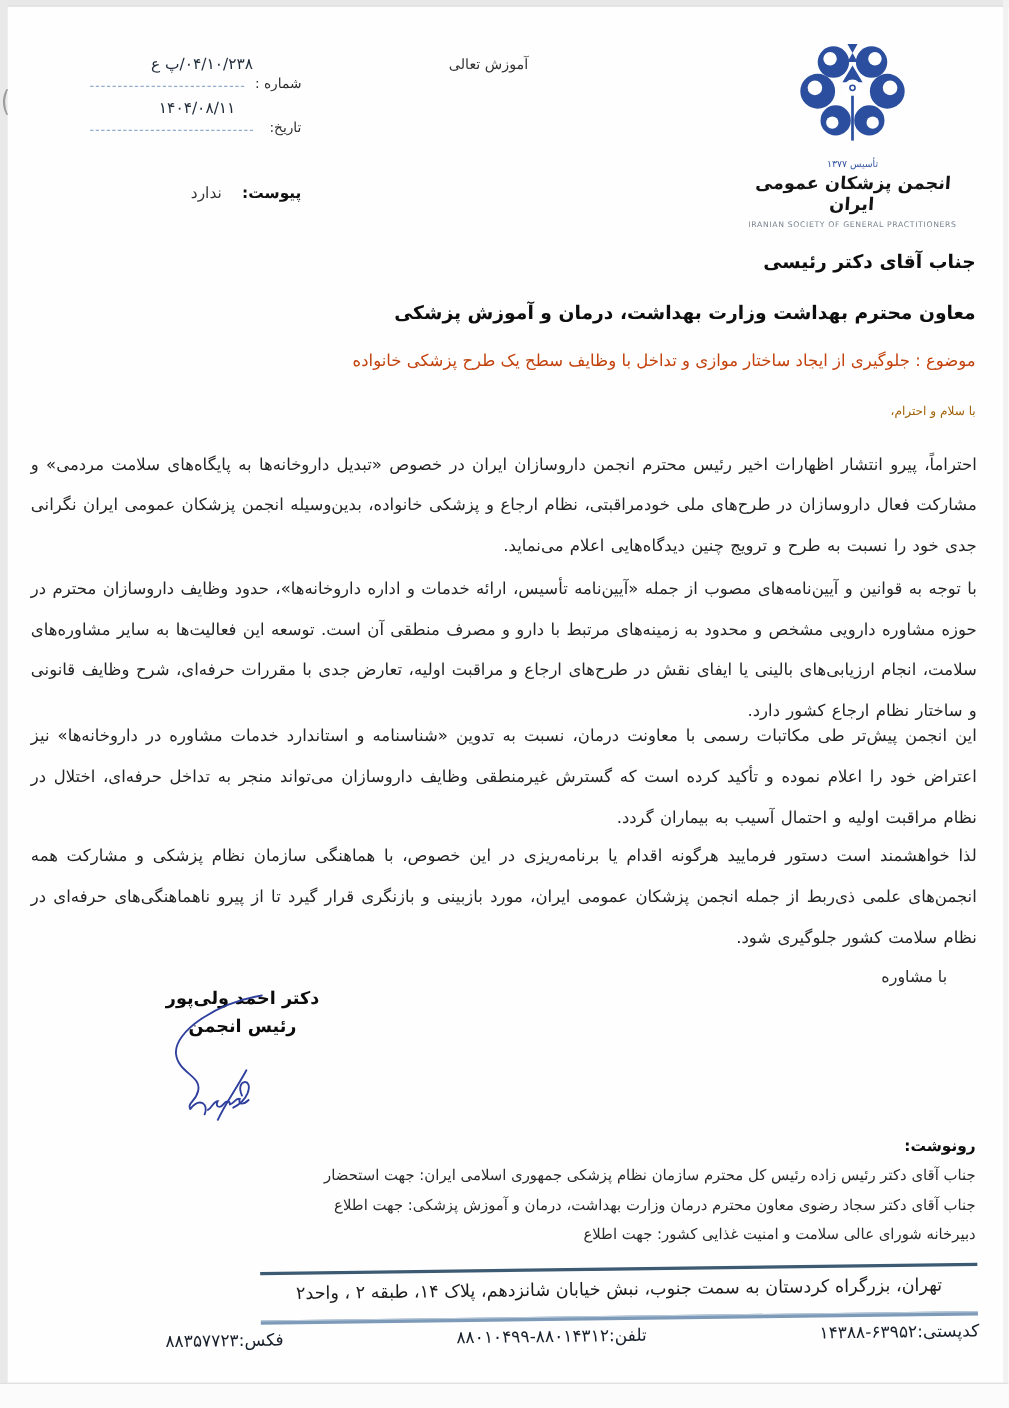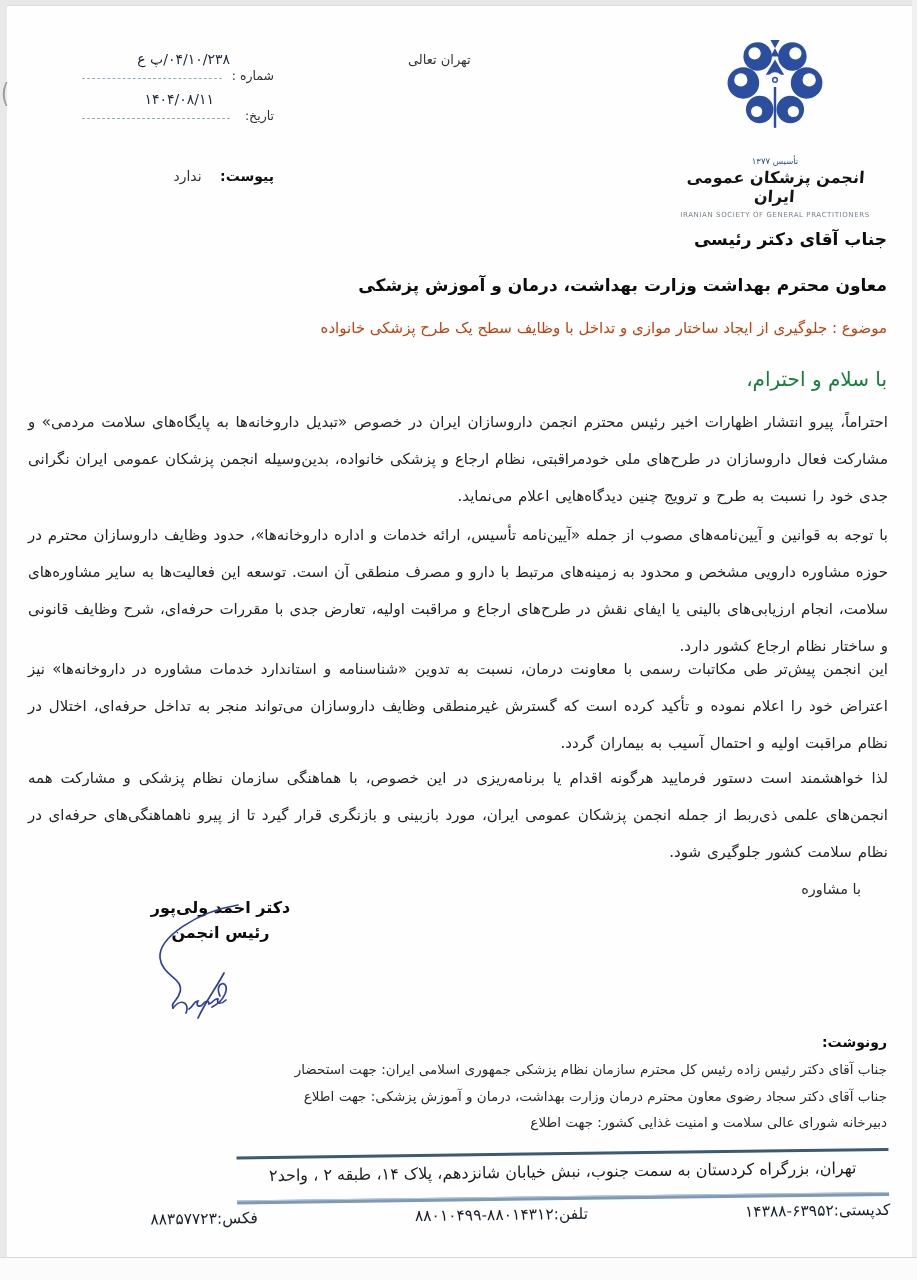--- a/index.html
+++ b/index.html
@@ -27,27 +27,27 @@
   .hvalue{position:absolute;top:-3px;font-size:14px;color:#1f2a38;letter-spacing:.5px;}
   .attach-row{position:relative;top:6px;font-size:14px;margin-top:28px;}
   .attach-label{font-weight:bold;color:#111;}
   .attach-value{margin-right:14px;color:#333;}
 
   .besmeleh{position:absolute;left:408px;top:52px;font-size:13px;color:#333;direction:rtl;}
 
   
   .logo-wrap{position:absolute;right:42px;top:34px;width:200px;text-align:center;}
   .logo-svg{display:block;margin:0 auto;}
-  .founded{font-size:8.5px;color:#2b4f9e;direction:rtl;margin-top:18px;}
+  .founded{font-size:8.5px;color:#2b4f9e;direction:rtl;margin-top:7px;}
   .org-fa{font-size:16px;font-weight:bold;color:#141414;direction:rtl;margin-top:2px;transform:skewX(-4deg);}
   .org-en{font-size:7px;color:#78828e;letter-spacing:.6px;margin-top:5px;white-space:nowrap;}
   .recipient1{position:absolute;right:30px;top:229px;font-size:17px;font-weight:bold;color:#0e0e0e;direction:rtl;}
   .recipient2{position:absolute;right:30px;top:275px;font-size:17px;font-weight:bold;color:#0e0e0e;direction:rtl;}
   .subject{position:absolute;right:30px;top:319px;font-size:15px;color:#c2410c;direction:rtl;}
-  .salutation{position:absolute;right:30px;top:367px;font-size:20px;color:#15803d;direction:rtl;}
+  .salutation{position:absolute;right:30px;top:367px;font-size:11px;color:#a16207;direction:rtl;}
 
   .para{position:absolute;right:29px;left:28px;direction:rtl;font-size:15px;line-height:37px;
         text-align:justify;color:#242424;word-spacing:1px;}
   .p1{top:404px;} .p2{top:517px;} .p3{top:651px;} .p4{top:760px;}
 
   .regards{position:absolute;right:56px;top:881px;font-size:14.5px;color:#2a2a2a;direction:rtl;}
   .signer{position:absolute;left:138px;top:895px;width:165px;text-align:center;direction:rtl;
           font-size:16px;font-weight:bold;color:#0c0c0c;line-height:25px;}
   .sig-svg{position:absolute;left:130px;top:900px;z-index:3;}
 
@@ -86,21 +86,21 @@
       <span class="hlabel">تاریخ:</span>
       <span class="hline" style="right:44px;"></span>
       <span class="hvalue" style="right:60px;">۱۴۰۴/۰۸/۱۱</span>
     </div>
     <div class="attach-row">
       <span class="attach-label">پیوست:</span>
       <span class="attach-value">ندارد</span>
     </div>
   </div>
 
-  <div class="besmeleh">تهران تعالی</div>
+  <div class="besmeleh">آموزش تعالی</div>
 
   <div class="logo-wrap">
     <svg class="logo-svg" width="102" height="104" viewBox="0 0 100 100">
       <g fill="#2b4f9e">
         <circle cx="33" cy="21" r="14"></circle>
         <circle cx="67" cy="21" r="14"></circle>
         <circle cx="19" cy="47" r="15.5"></circle>
         <circle cx="81" cy="47" r="15.5"></circle>
         <circle cx="35" cy="73" r="13.5"></circle>
         <circle cx="65" cy="73" r="13.5"></circle>

